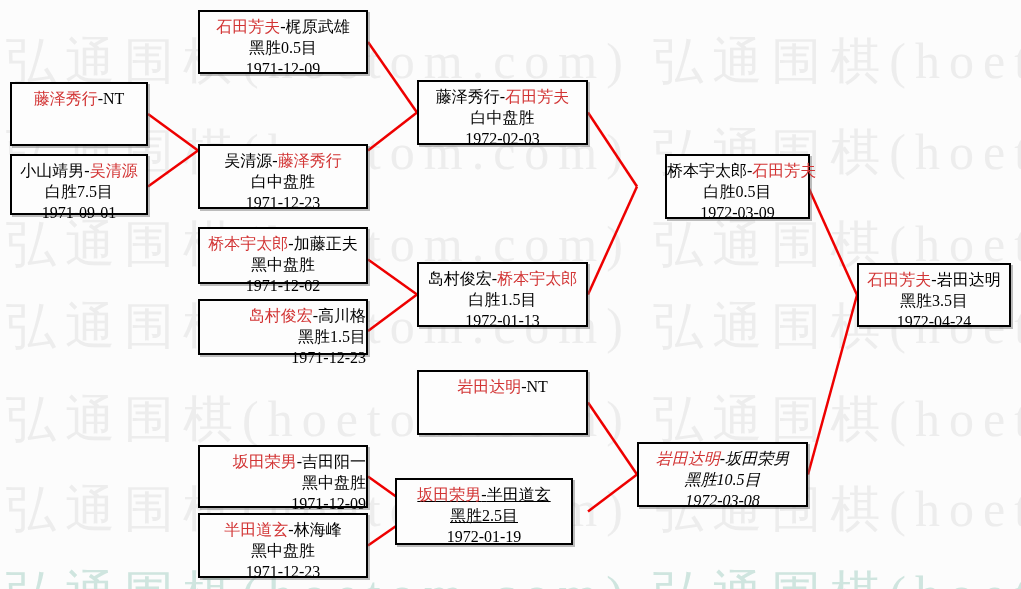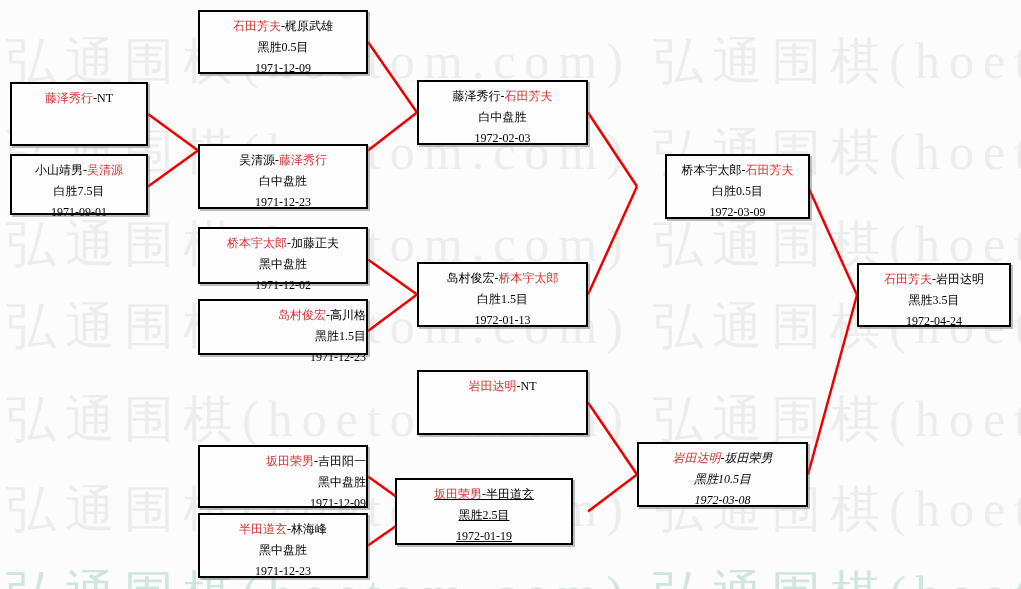--- a/index.html
+++ b/index.html
@@ -40,21 +40,21 @@
   svg.lines{
     position:absolute;left:0;top:0;z-index:1;pointer-events:none;
   }
   
   .match-box{
     position:absolute;z-index:2;
     border:2px solid #000;
     background:var(--box-bg);
     box-shadow:2px 2px 0 rgba(110,110,110,.45);
     text-align:center;
-    font-size:12px;line-height:21px;
+    font-size:16px;line-height:21px;
     color:var(--text);
     padding-top:4px;
     cursor:pointer;
   }
   .match-box .winner{color:var(--winner);}
   .match-box .row{height:21px;white-space:nowrap;}
 </style>
 </head>
 <body>
 

